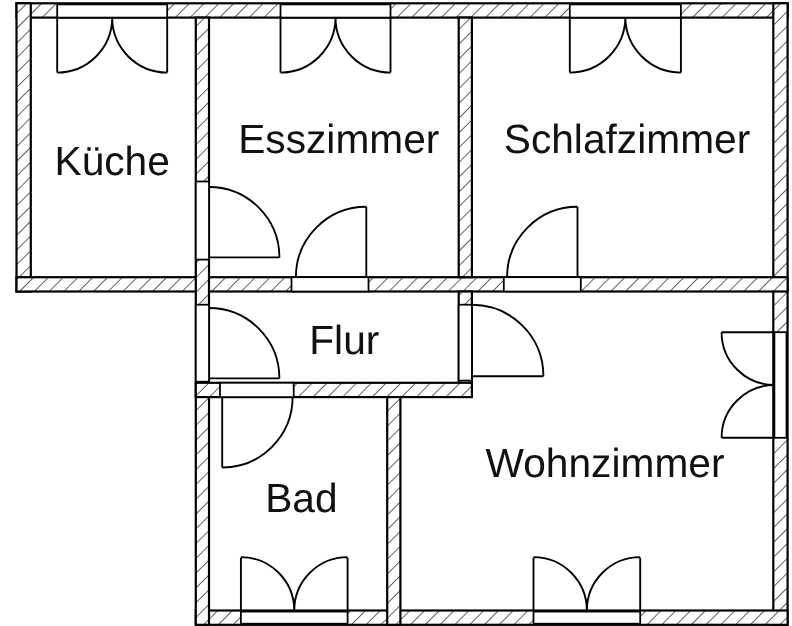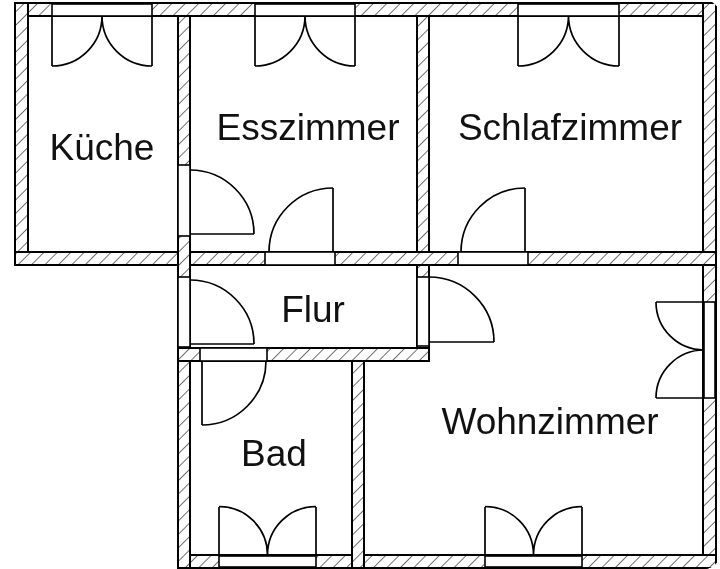--- a/index.html
+++ b/index.html
@@ -3,21 +3,20 @@
 <meta charset="utf-8">
 <style>
   html, body { margin: 0; padding: 0; background: #ffffff; }
   #stage {
     position: relative;
     width: 720px;
     height: 569px;
     background: #ffffff;
     overflow: hidden;
     font-family: "Liberation Sans", sans-serif;
-    border-radius: 16px;
   }
   svg { display: block; }
   .wall    { fill: url(#hatch); stroke: #000000; stroke-width: 2; }
   .opening { fill: #ffffff; stroke: #000000; stroke-width: 1.6; }
   .door    { fill: none; stroke: #000000; stroke-width: 1.7; }
   .win     { fill: none; stroke: #000000; stroke-width: 1.7; }
   .room-label {
     font-family: "Liberation Sans", sans-serif;
     font-size: 37px;
     fill: #111111;

